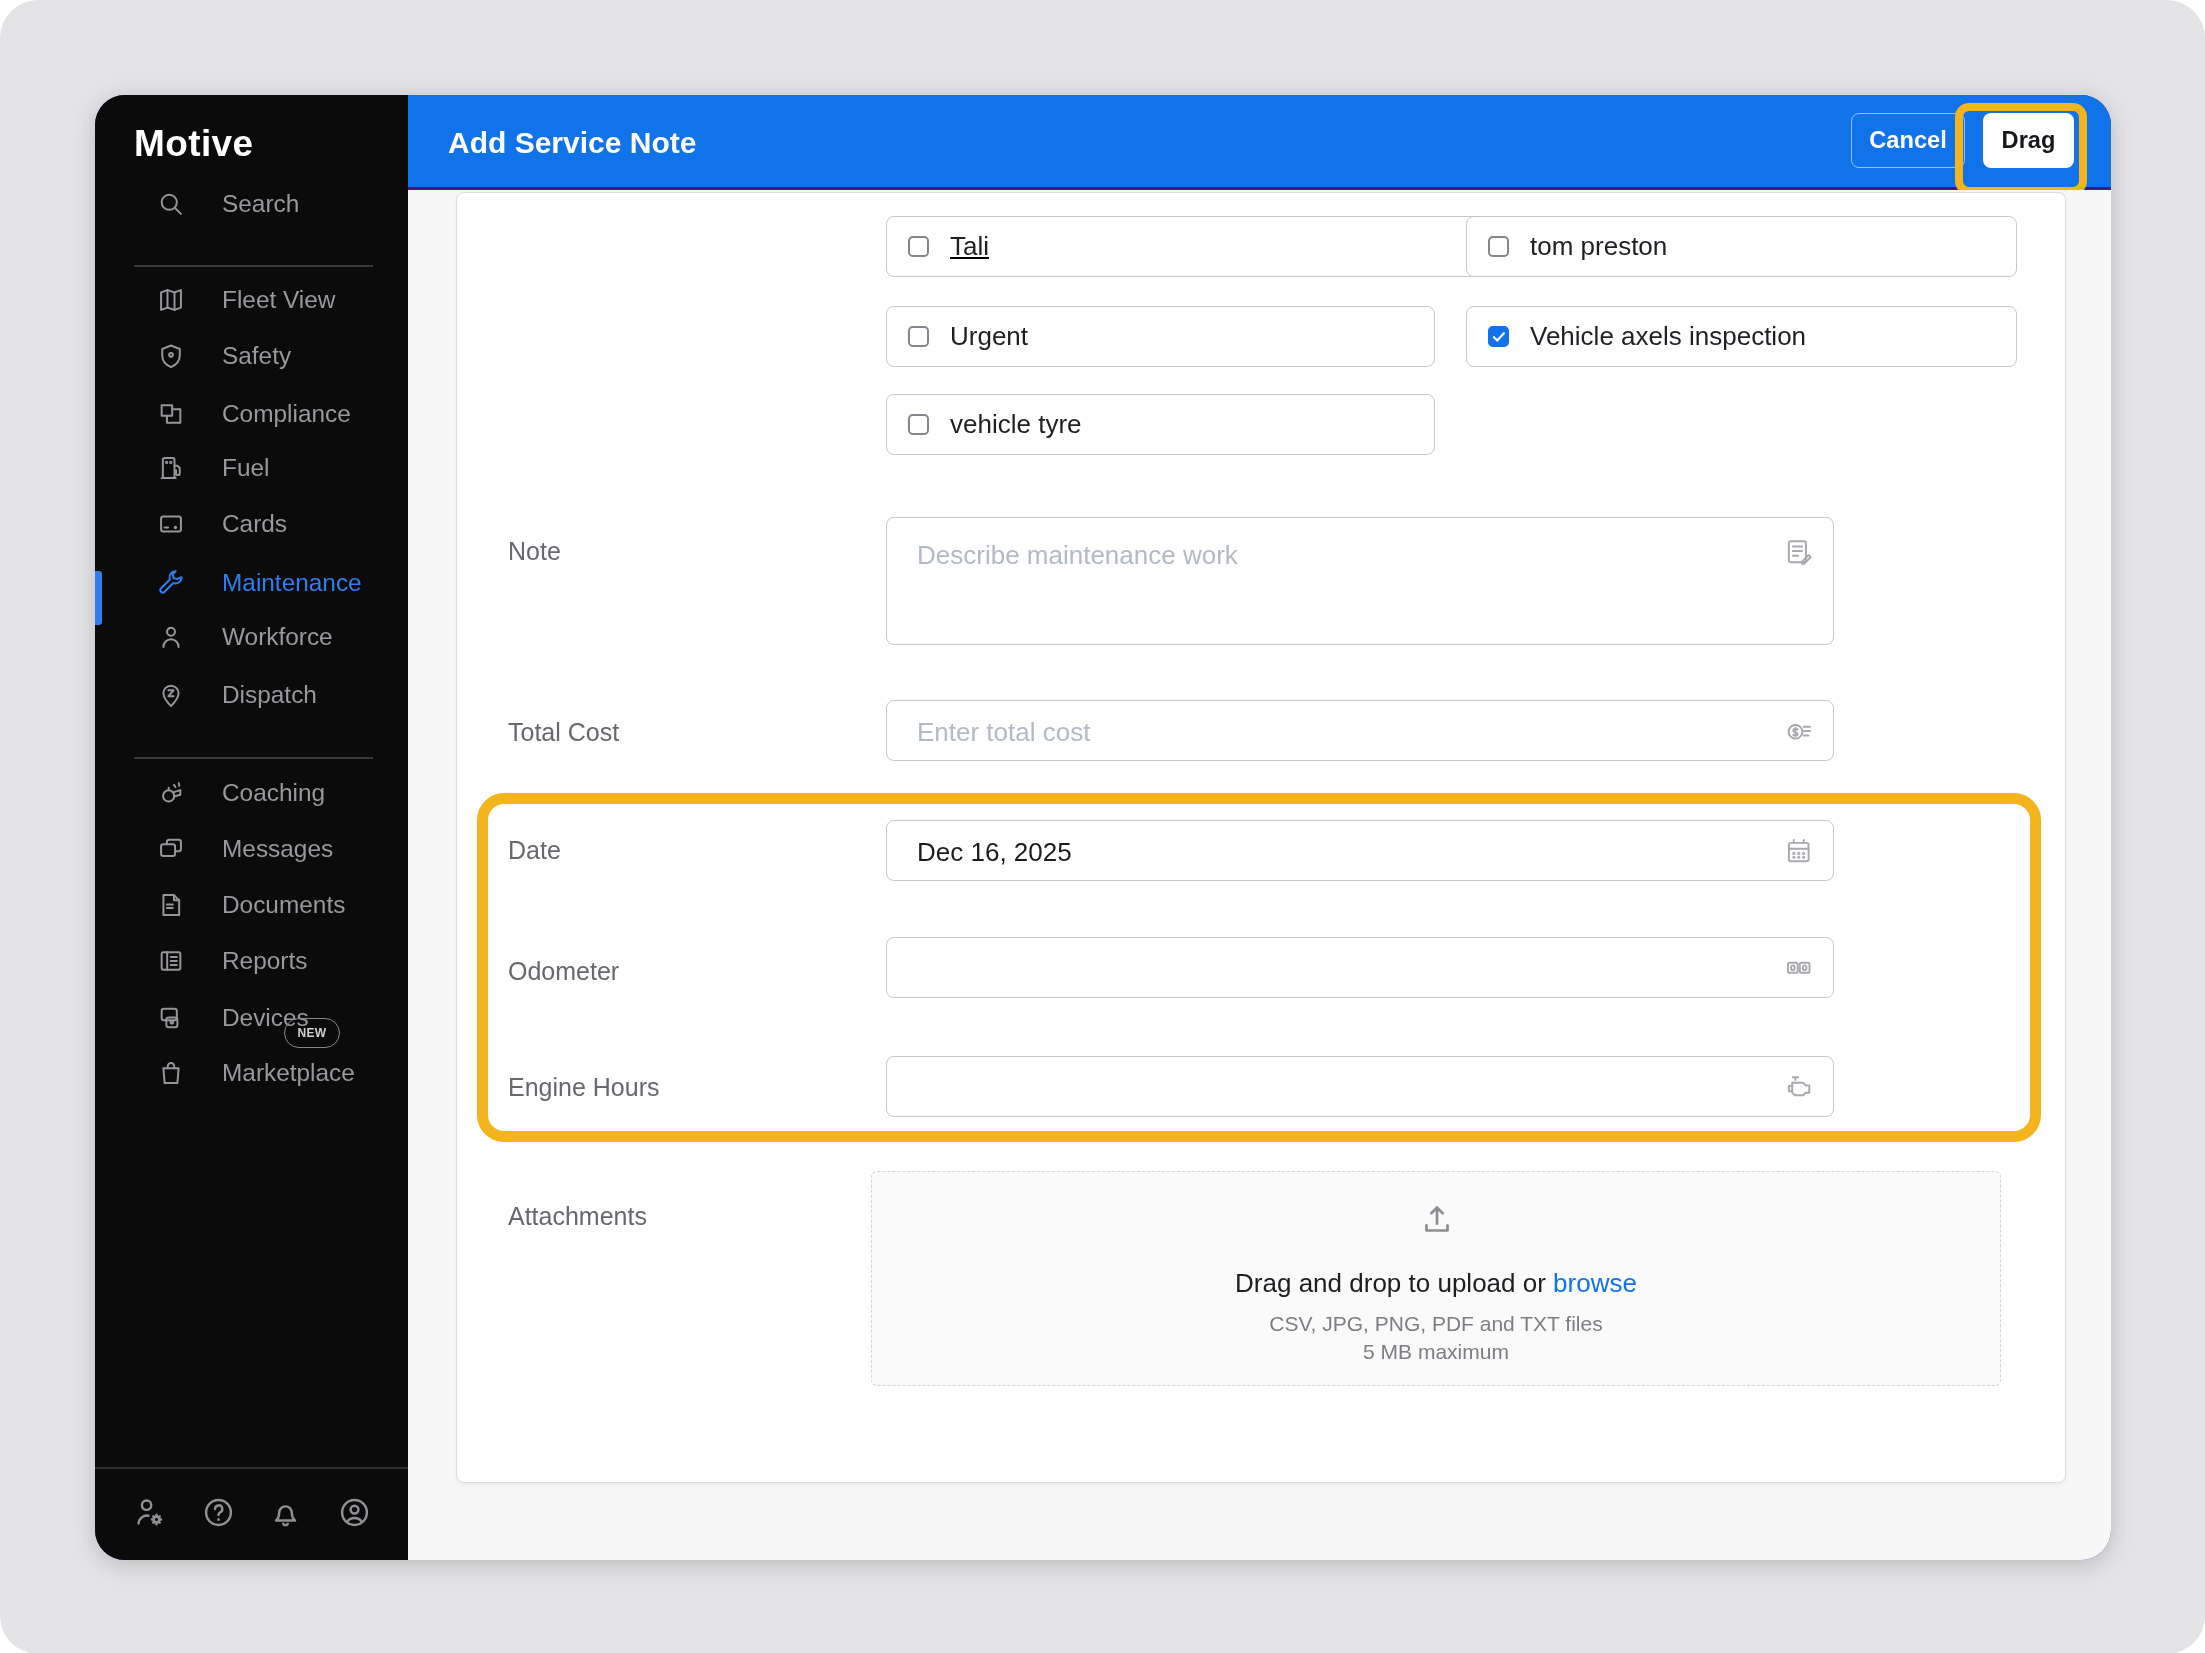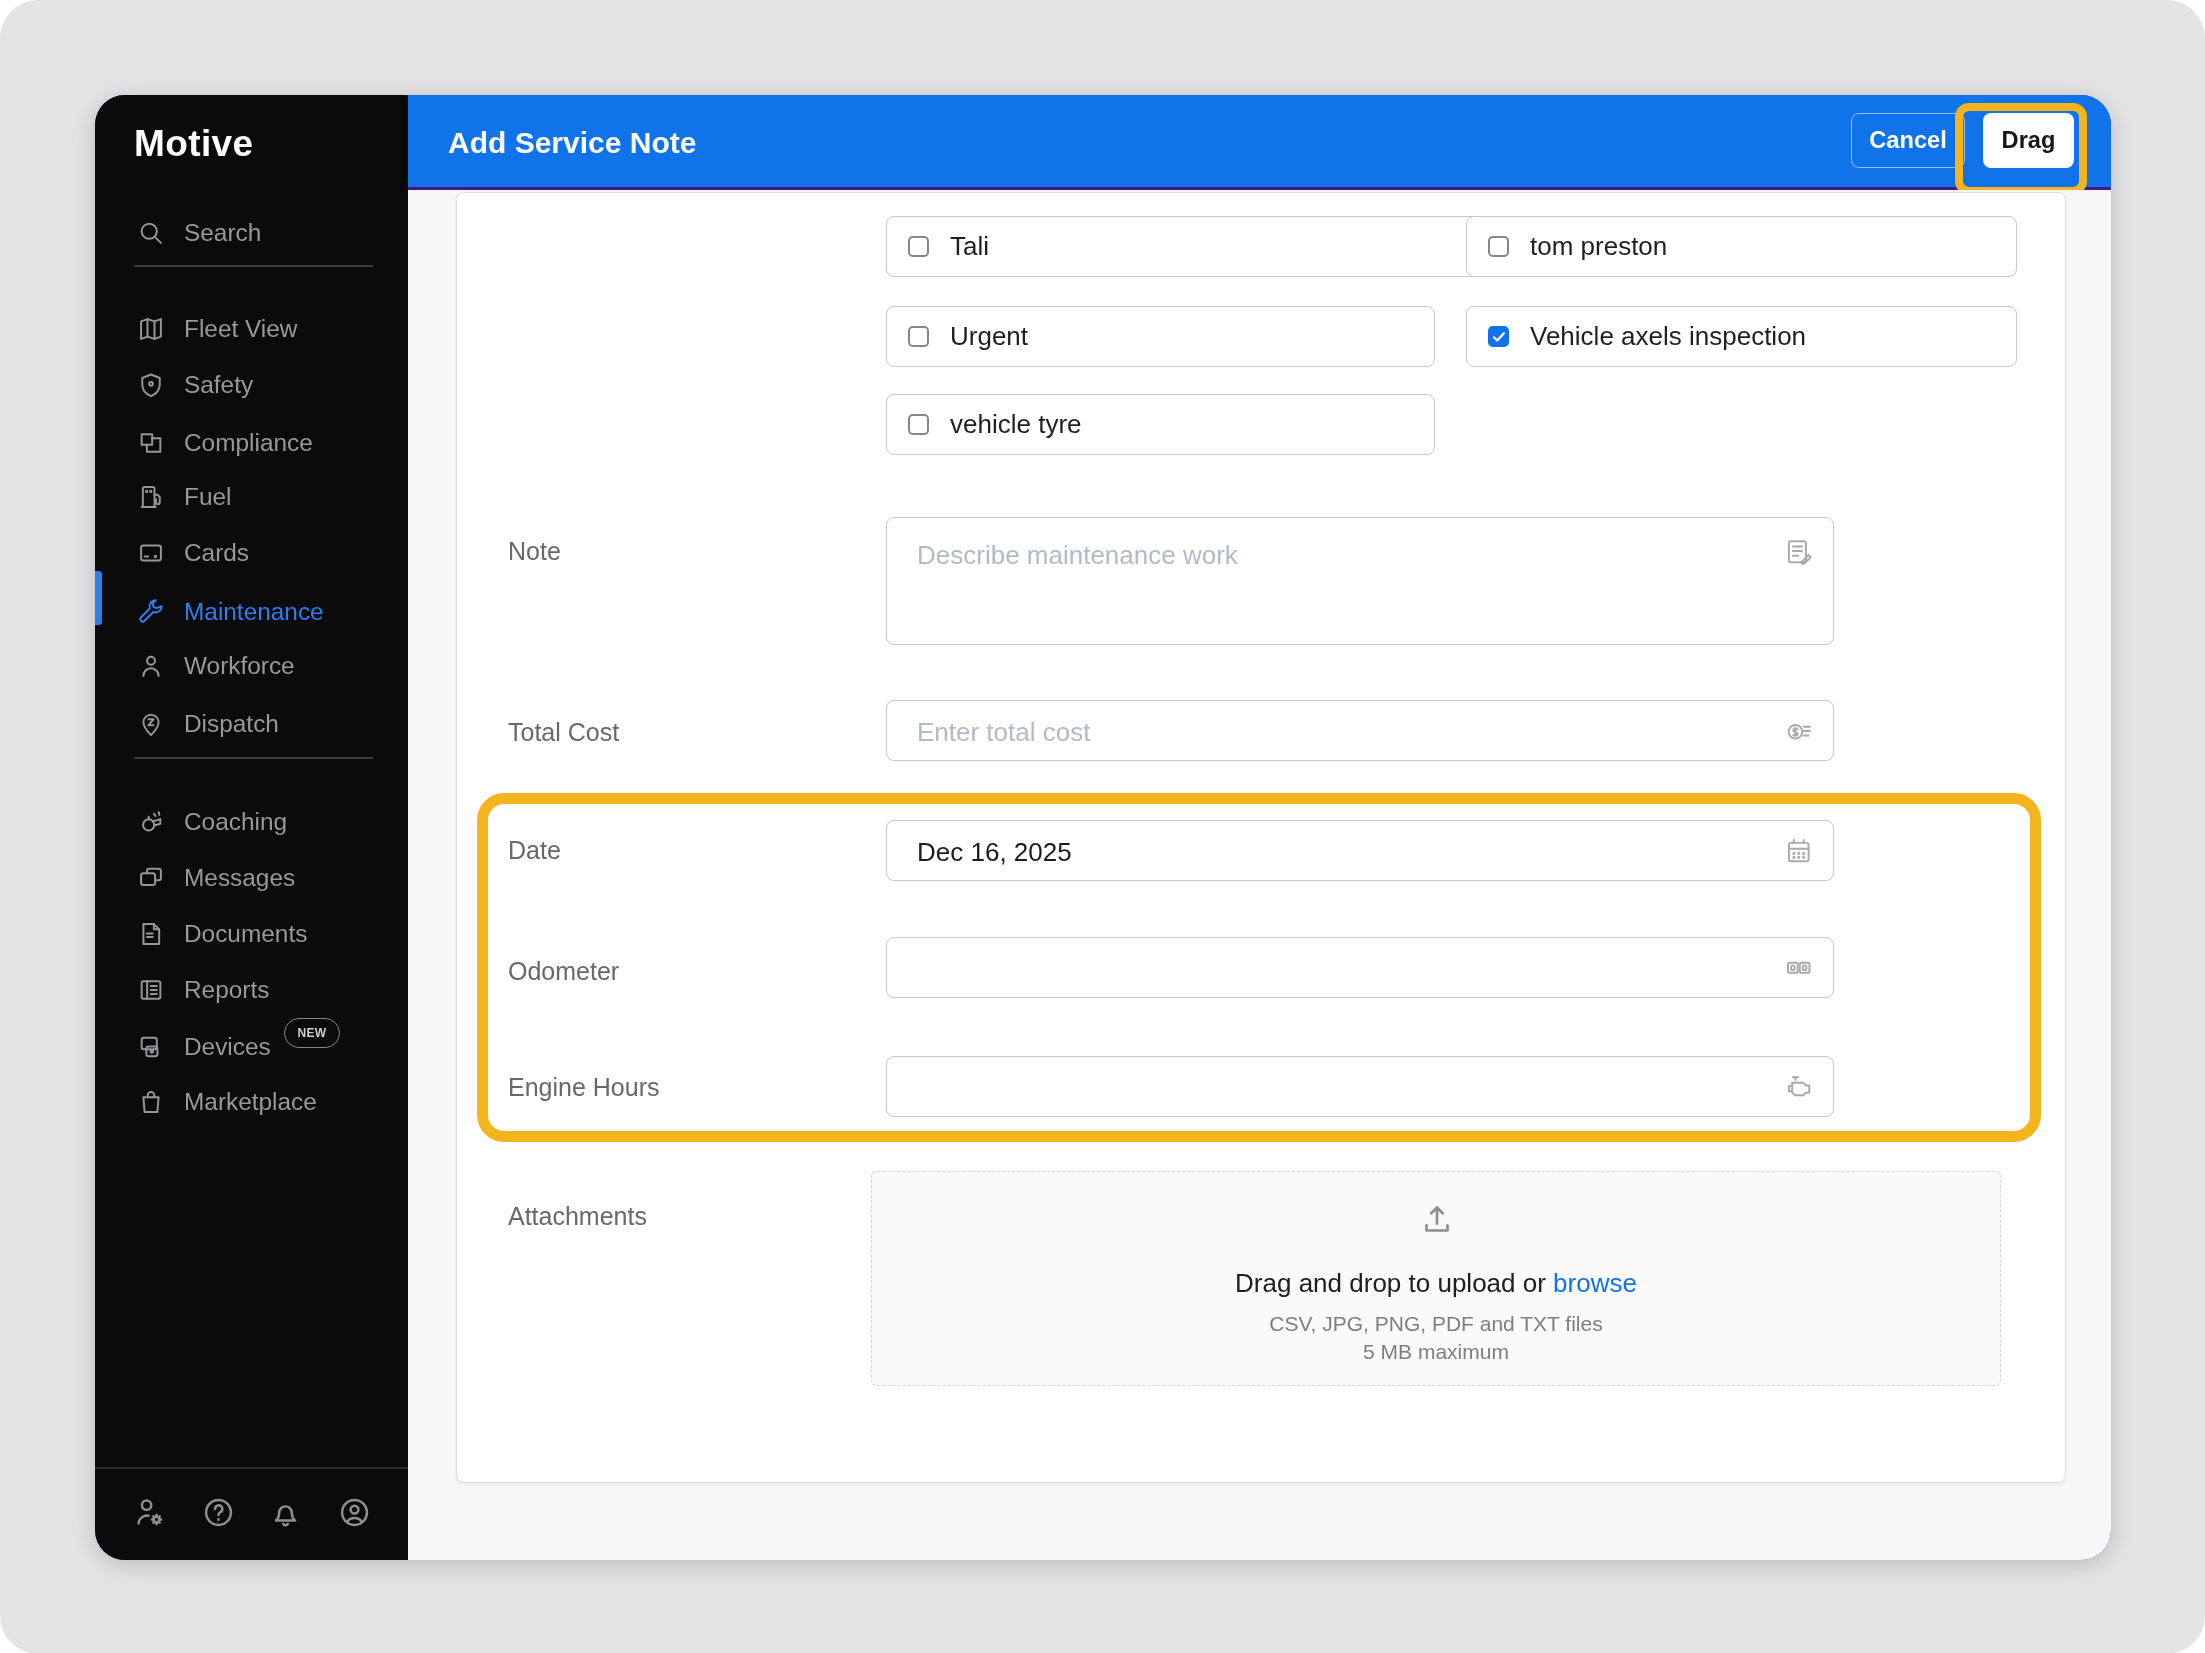--- a/index.html
+++ b/index.html
@@ -2,21 +2,21 @@
 <html style="font-size:12.6px"><head>
 <meta charset="utf-8">
 <style>
   html,body{margin:0;padding:0;background:#ffffff;font-family:"Liberation Sans",sans-serif;}
   .canvas{position:relative;width:2205px;height:1654px;background:#e4e4e6;border-radius:38px;overflow:hidden;}
   .window{position:absolute;left:95px;top:95px;width:2016px;height:1465px;border-radius:30px;overflow:hidden;
           background:#4c1d95;box-shadow:0 4.7px 23.6px rgba(0,0,0,.18);}
   
   .sidebar{position:absolute;left:0;top:0;width:313px;height:100%;background:#0b0b0c;}
   .logo{position:absolute;left:39px;top:28px;color:#ffffff;font-size:37px;font-weight:700;letter-spacing:0.4px;}
-  .nav-row{position:absolute;left:0;width:100%;height:57px;display:flex;align-items:flex-end;gap:19px;padding-left:42px;box-sizing:border-box;}
+  .nav-row{position:absolute;left:0;width:100%;height:57px;display:flex;align-items:flex-start;gap:37px;padding-left:62px;box-sizing:border-box;}
   .nav-row .lbl{font-size:24.4px;color:#98989d;}
   .nav-row.active .lbl{color:#2f7ef0;}
   .nav-ic{width:28px;height:28px;flex:0 0 28px;stroke:#95959a;fill:none;stroke-width:1.7;stroke-linecap:round;stroke-linejoin:round;}
   .nav-row.active .nav-ic{stroke:#2f7ef0;}
   .active-bar{position:absolute;left:0;width:7px;background:#2f7ef0;border-radius:0 3.2px 3.2px 0;}
   .sdiv{position:absolute;left:39px;width:239px;height:1.6px;background:#3a3a3e;}
   .sdiv.full{left:0;width:100%;background:#2e2e32;}
   .foot-ic{position:absolute;width:35px;height:35px;stroke:#8e8e93;fill:none;stroke-width:1.7;stroke-linecap:round;stroke-linejoin:round;}
   .badge{position:absolute;left:189px;display:flex;align-items:center;justify-content:center;width:54px;height:28px;border:1.6px solid #86868c;
          border-radius:15px;color:#cfcfd4;font-size:12px;font-weight:700;letter-spacing:0.4px;}
@@ -206,21 +206,21 @@
     <div class="header">
       <div class="title">Add Service Note</div>
       <div class="btn cancel">Cancel</div>
       <div class="btn save">Drag</div>
       <div class="save-ring"></div>
     </div>
 
     <div class="content">
       <div class="card">
 
-        <div class="chk-box" style="left:429px;top:23px;width:606px;">
+        <div class="chk-box" style="left:429px;top:23px;width:606px;text-decoration:underline;">
           <span class="chk-sq"></span>
           <span class="chk-lab">Tali</span>
         </div>
         <div class="chk-box" style="left:1009px;top:23px;width:551px;">
           <span class="chk-sq"></span>
           <span class="chk-lab">tom preston</span>
         </div>
         <div class="chk-box" style="left:429px;top:113px;width:549px;">
           <span class="chk-sq"></span>
           <span class="chk-lab">Urgent</span>

